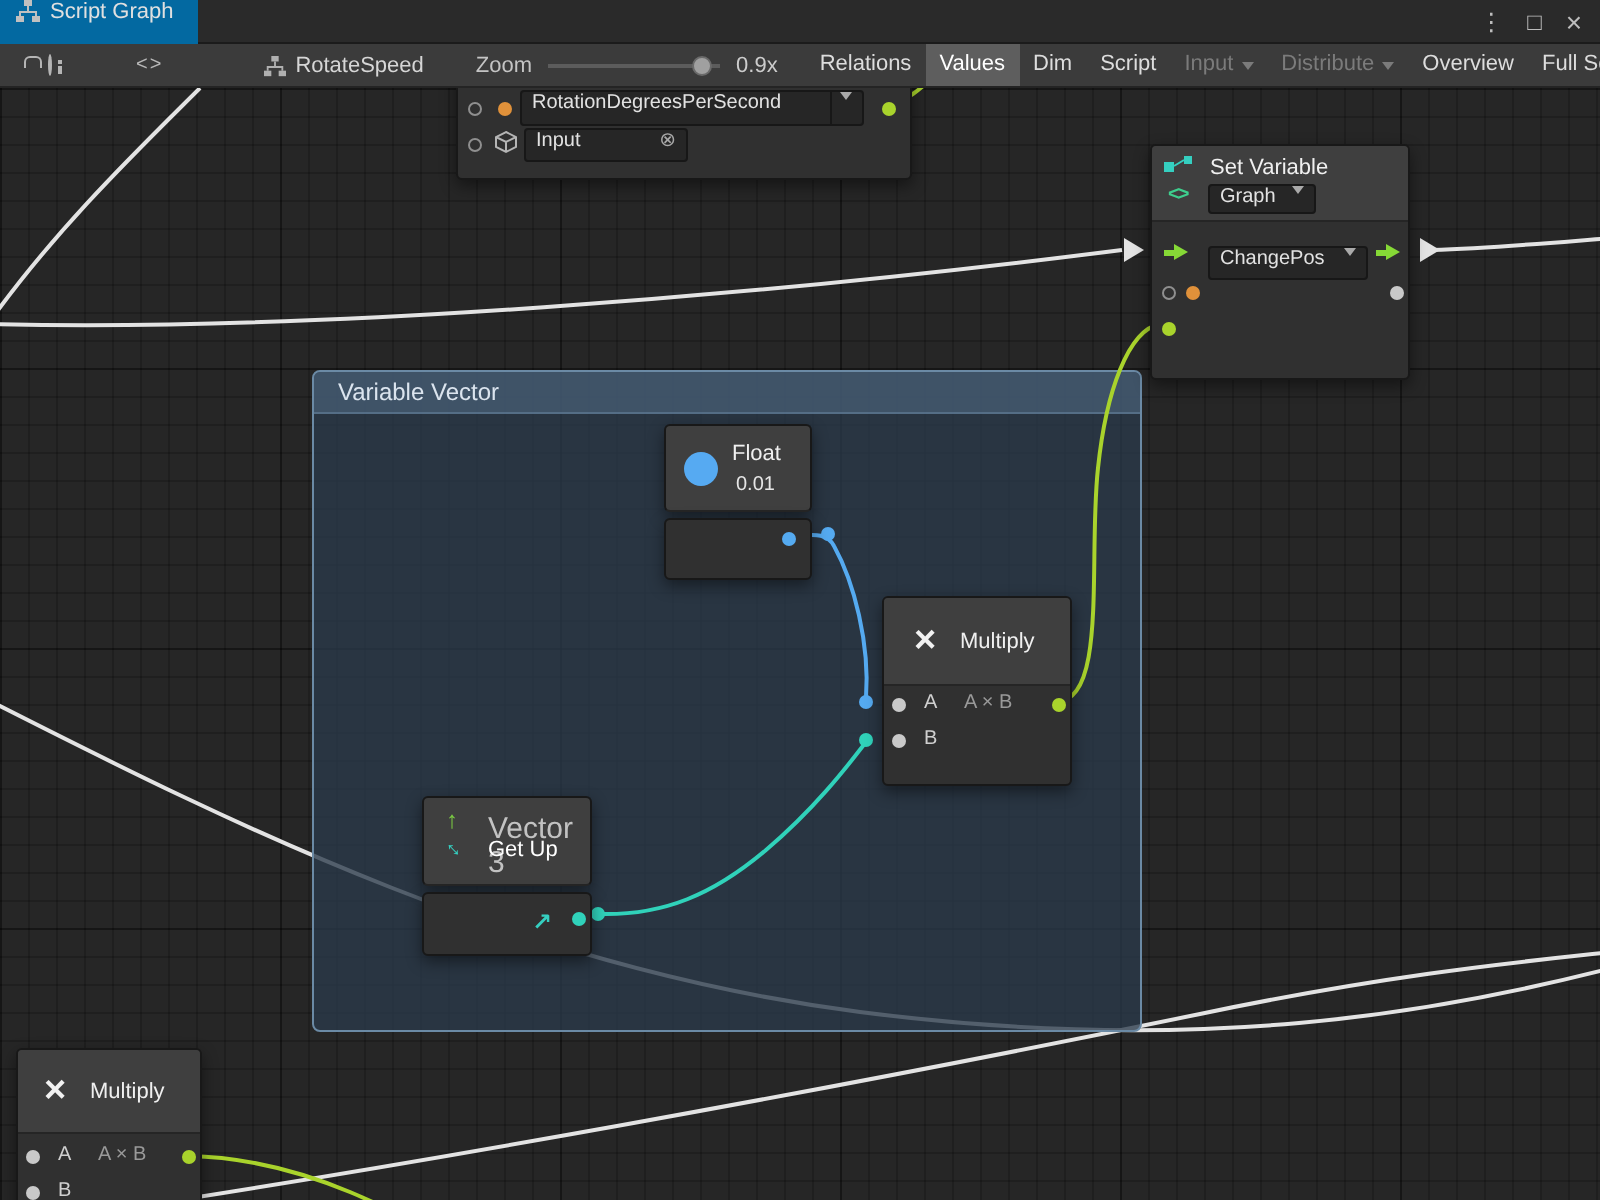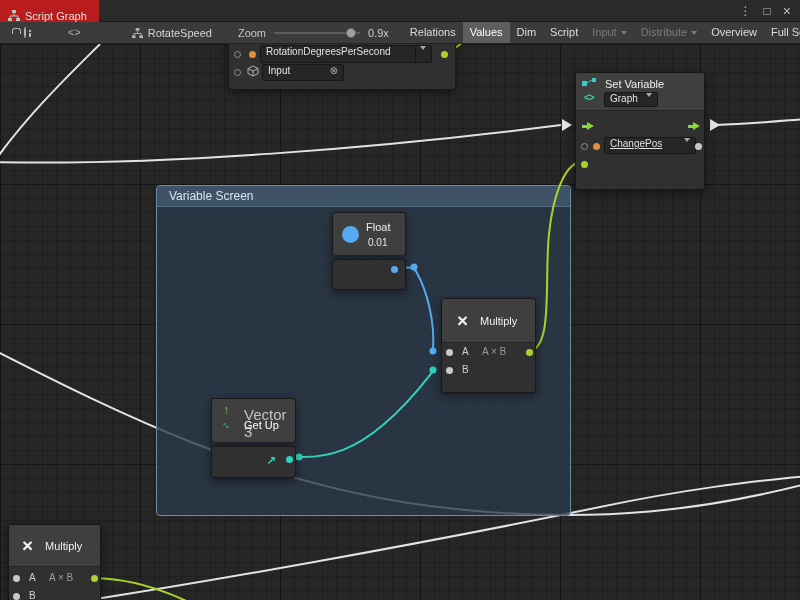--- a/index.html
+++ b/index.html
@@ -2,21 +2,21 @@
 <html><head>
 <meta charset="utf-8">
 <style>
   * { margin:0; padding:0; box-sizing:border-box; }
   html,body { width:800px; height:600px; overflow:hidden; background:#242424;
     font-family:"Liberation Sans","DejaVu Sans",sans-serif; }
 
   
   .titlebar { height:22px; background:#2a2a2a; display:flex; align-items:center;
     border-bottom:1px solid #1b1b1b; }
-  .tab { height:22px; background:#b91c1c; display:flex; align-items:flex-end; gap:5px;
+  .tab { height:22px; background:#0369a1; display:flex; align-items:flex-start; gap:5px;
     padding:0 12px 0 8px; font-size:11px; color:#e0e0e0; }
   .titlebar-spacer { flex:1; }
   .tb-ico { color:#bdbdbd; font-size:12px; margin:0 6px; line-height:22px; }
   .tb-ico.close { font-size:14px; margin-right:9px; }
 
   
   .toolbar { height:22px; background:#3b3b3b; border-bottom:1px solid #242424;
     display:flex; align-items:center; font-size:11px; color:#cccccc;
     white-space:nowrap; overflow:hidden; padding-left:8px; }
   .lock-icon { width:10px; height:8px; background:#b5b5b5; border-radius:1px;
@@ -167,21 +167,21 @@
       <path d="M30,565 C200,540 420,500 600,463 C700,442 770,436 806,432"></path>
       <path d="M-6,118 C160,122 380,104 561,81"></path>
       <path d="M716,81 C748,80 780,77 806,75"></path>
     </g>
     <polygon points="562,75 572,81 562,87" fill="#e3e3e3"></polygon>
     <polygon points="710,75 720,81 710,87" fill="#e3e3e3"></polygon>
   </svg>
 
   <div class="group">
     <div class="group-header">
-      <span>Variable Screen</span>
+      <span>Variable Vector</span>
     </div>
   </div>
 
   <svg class="layer" width="800" height="556">
     <g stroke="#a9d32c" stroke-width="2" fill="none">
       <path d="M444,9 C452,7 462,0 468,-8"></path>
       <path d="M528,307 C554,307 544,235 549,190 C553,152 564,121 580,118"></path>
       <path d="M94,534 C150,535 205,562 243,592 C254,601 260,608 264,616"></path>
     </g>
     <path d="M394,224 C404,224 413,221 417,229 C427,247 435,278 433,305" stroke="#55aaf0" stroke-width="2" fill="none"></path>
@@ -223,21 +223,21 @@
       <span class="sv-glyph">&lt;&gt;</span>
       <div class="field" style="left:28px;top:19px;width:54px;height:15px;">
         <span class="grow">Graph</span>
         <span class="chev"></span>
       </div>
     </div>
     <span class="flow-arrow" style="left:6px;top:49px;"></span>
     <span class="flow-arrow" style="left:112px;top:49px;"></span>
     <span class="port hollow" style="left:5px;top:70px;"></span>
     <span class="port orange" style="left:17px;top:70px;"></span>
-    <div class="field" style="left:28px;top:64px;width:92px;height:17px;text-decoration:underline;">
+    <div class="field" style="left:28px;top:50px;width:80px;height:17px;">
       <span class="grow">ChangePos</span>
       <span class="chev"></span>
     </div>
     <span class="port gray" style="left:119px;top:70px;"></span>
     <span class="port lime" style="left:5px;top:88px;"></span>
   </div>
 
   <div class="node-wrap" style="left:332px;top:168px;width:74px;">
     <div class="box node-header" style="height:44px;border-radius:3px;">
       <span class="float-icon"></span>

